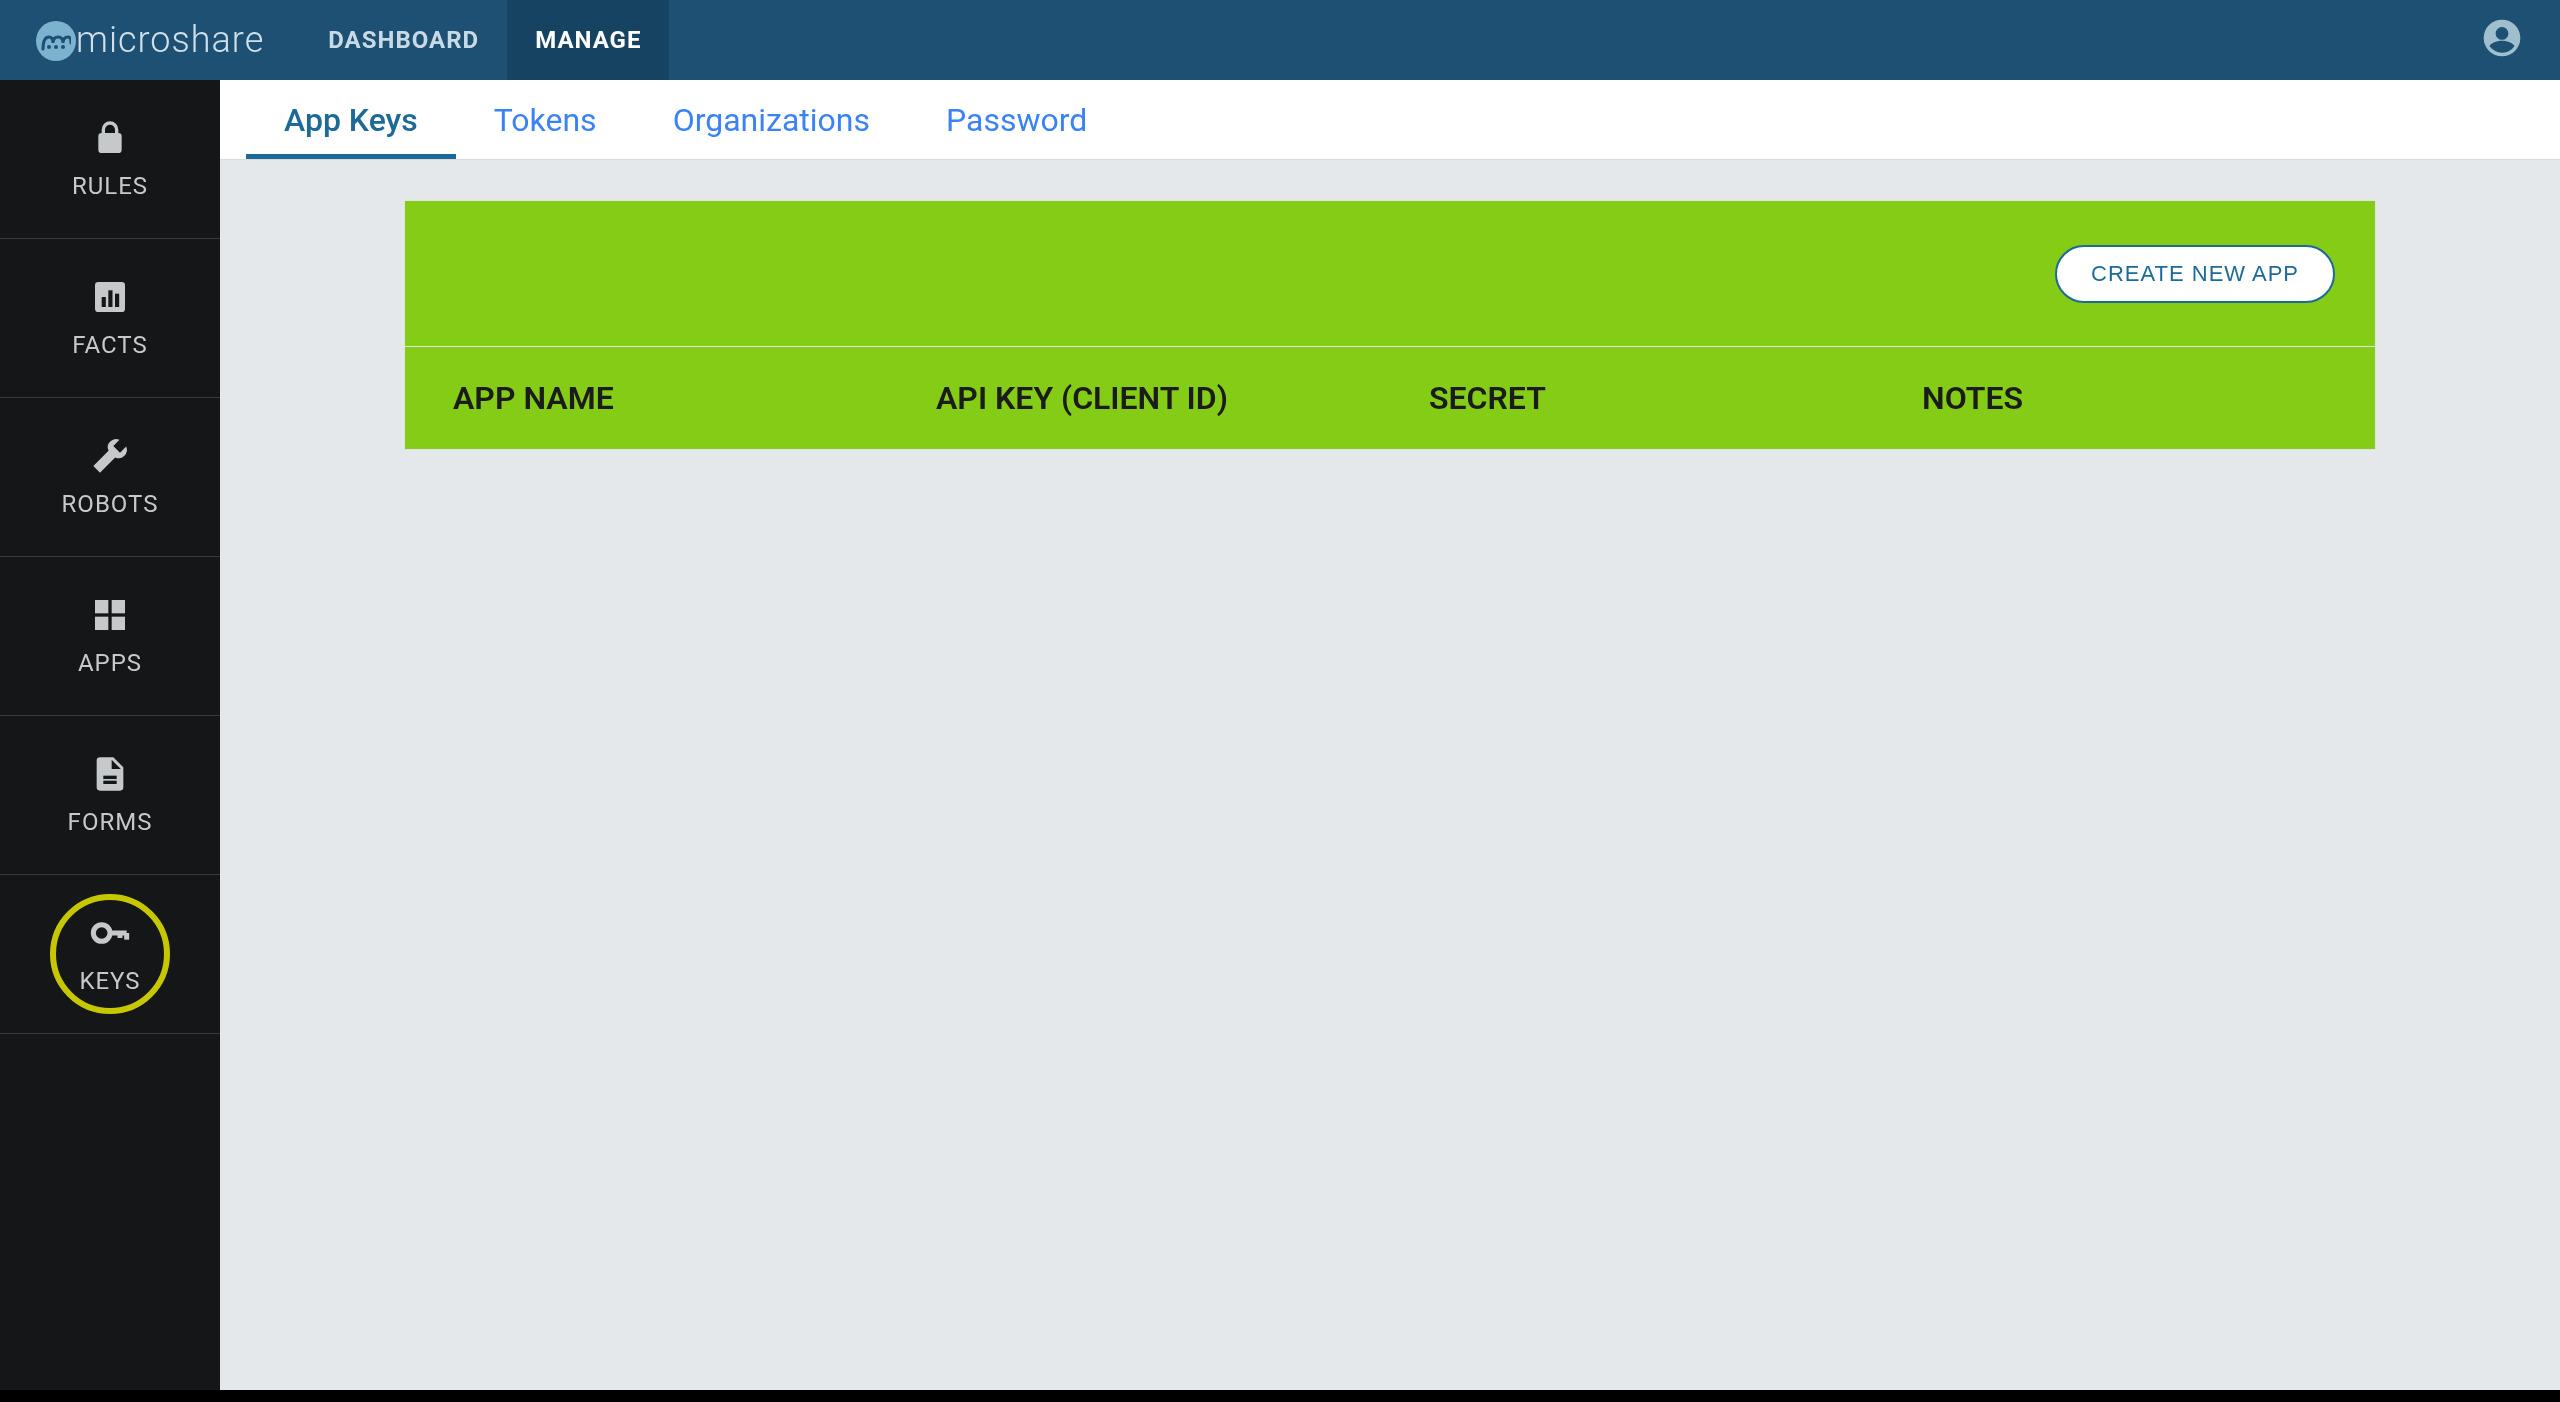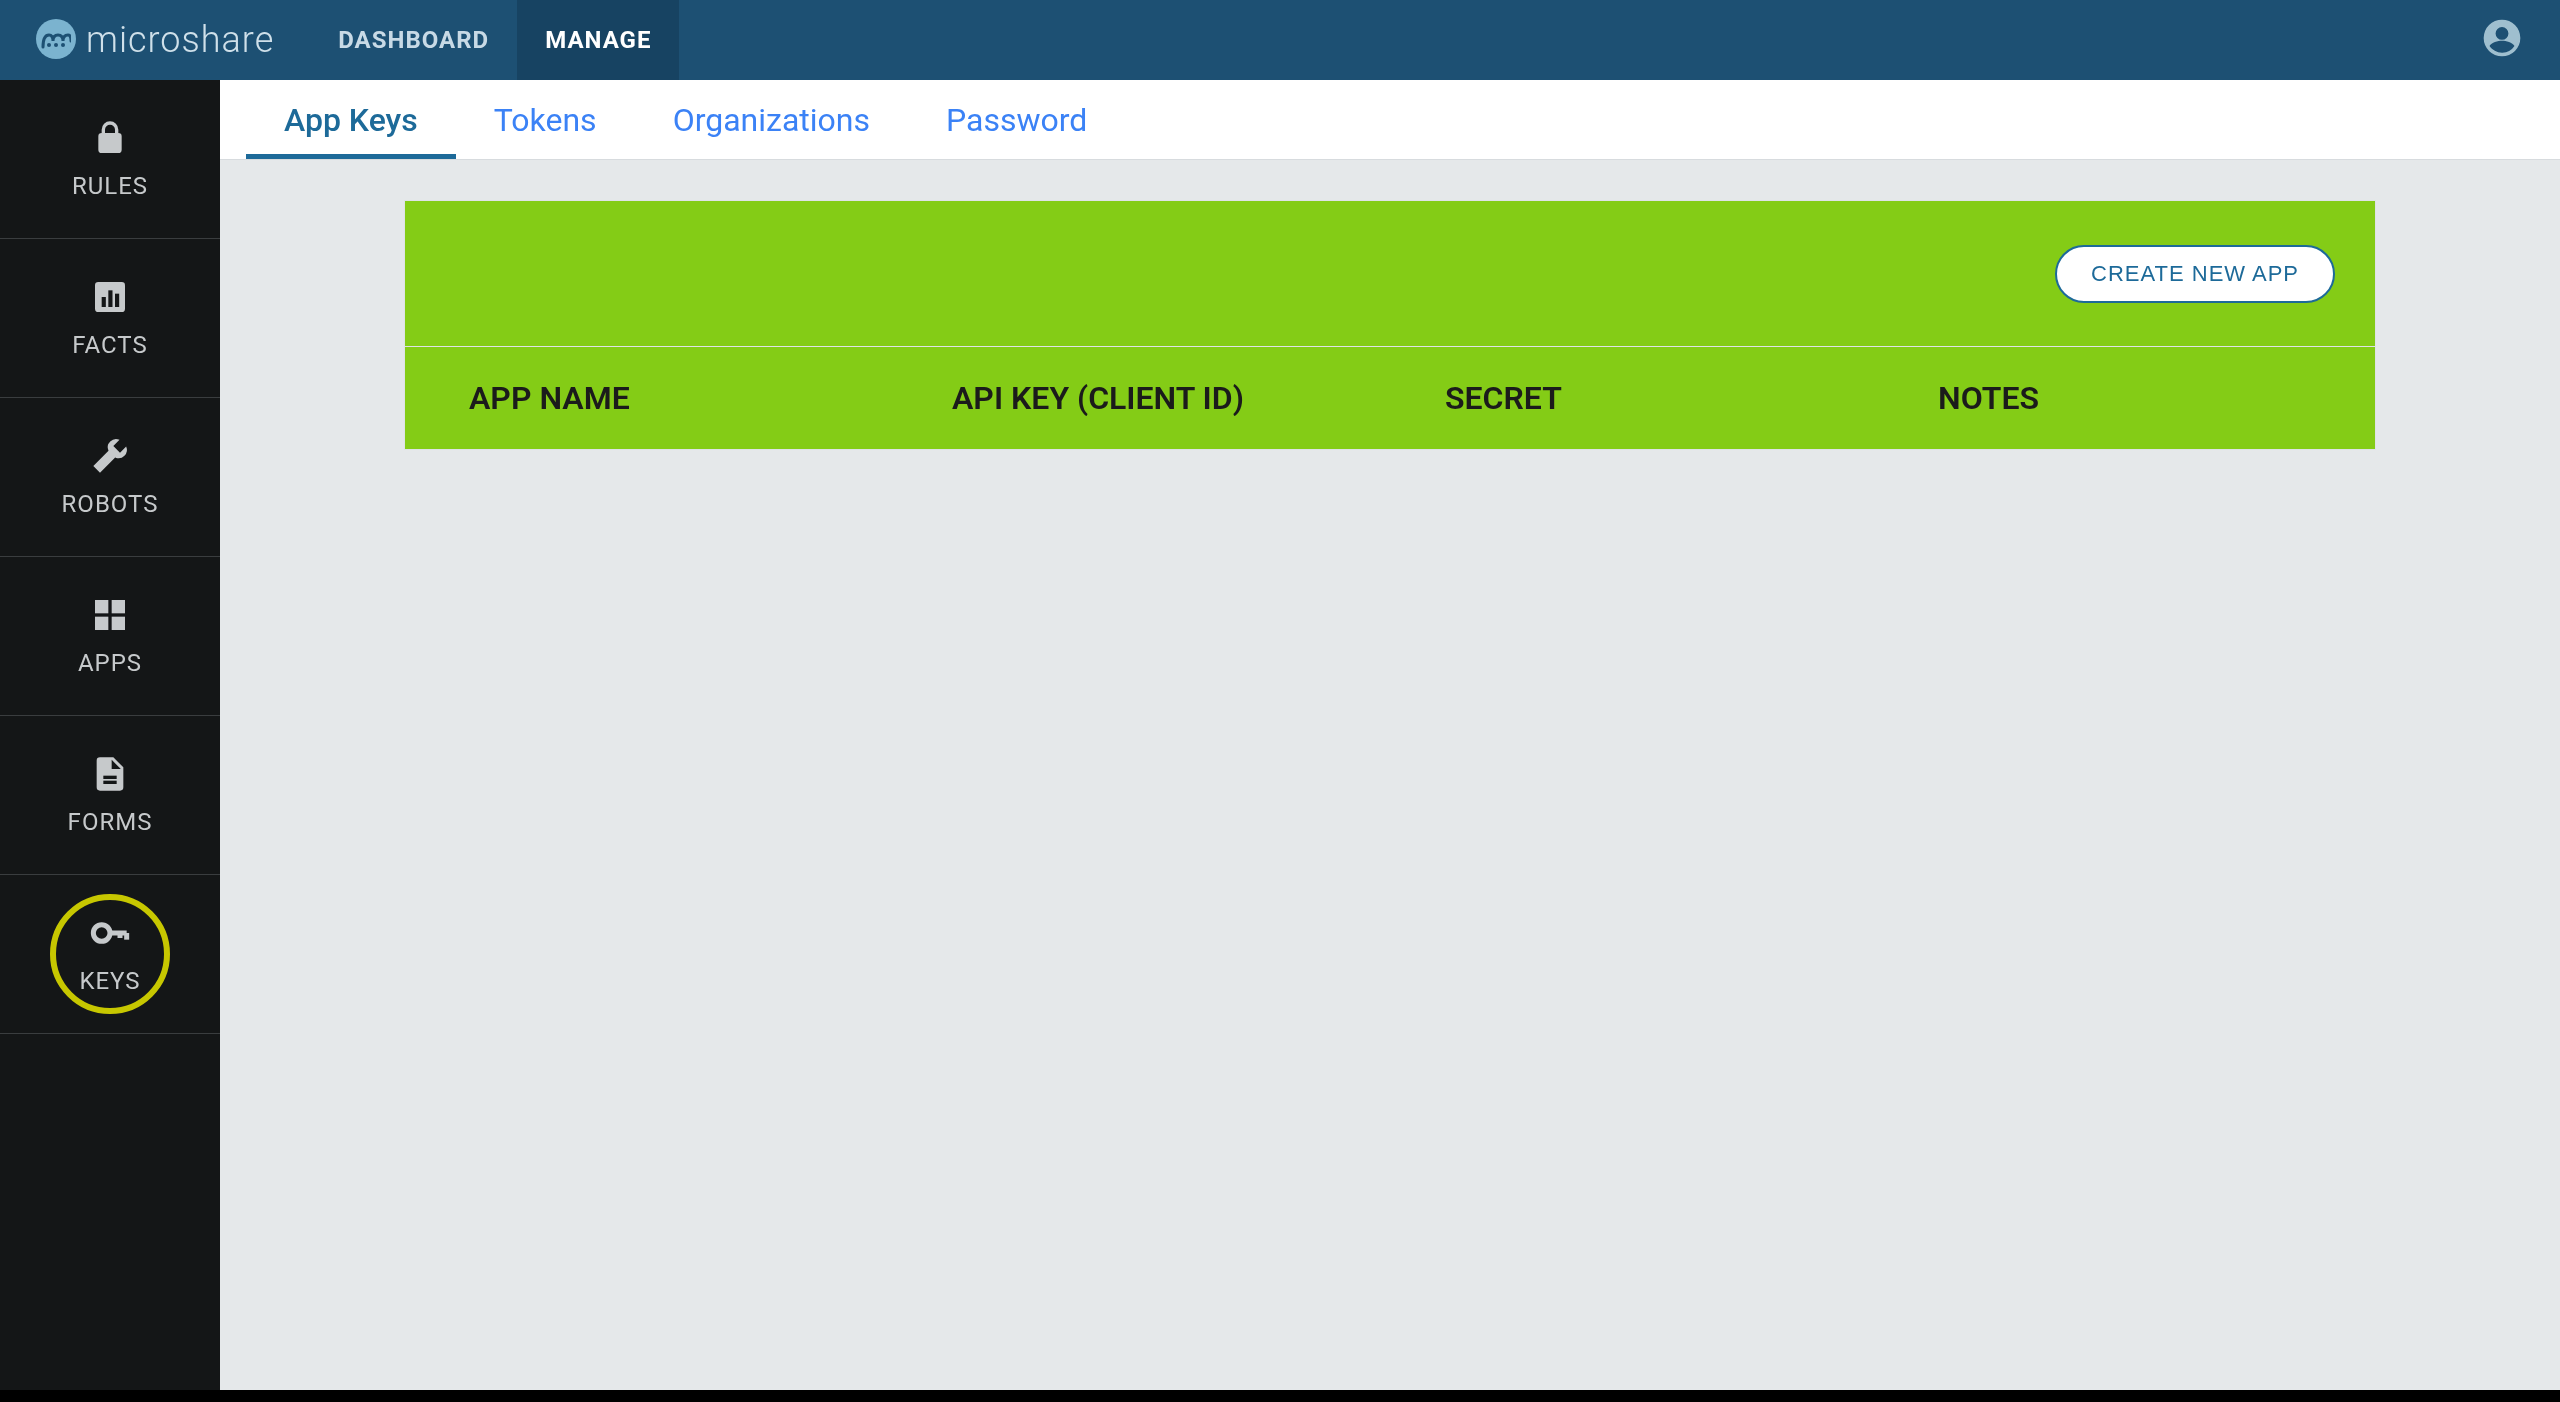--- a/index.html
+++ b/index.html
@@ -30,22 +30,21 @@
       padding: 0 36px;
       color: #fff;
     }
     .topbar-left {
       display: flex;
       align-items: center;
       gap: 36px;
     }
     .brand {
       display: flex;
-      align-items: flex-start;
-      gap: 10px;
+      align-items: flex-end;
     }
     .brand-logo {
       width: 40px;
       height: 40px;
       border-radius: 50%;
       background: #7bb3cf;
       display: flex;
       align-items: center;
       justify-content: center;
       position: relative;
@@ -183,21 +182,21 @@
       color: #1d6a99;
       background: #fff;
       border-radius: 32px;
       padding: 14px 34px;
       font-size: 22px;
       letter-spacing: 1px;
       cursor: pointer;
     }
     .table-header {
       display: flex;
-      padding: 32px 64px;
+      padding: 32px 48px;
       font-size: 32px;
       font-weight: 600;
       color: #1b1b1b;
     }
     .col-appname { flex: 0 0 483px; }
     .col-apikey  { flex: 0 0 493px; }
     .col-secret  { flex: 0 0 493px; }
     .col-notes   { flex: 1; }
     .bottombar {
       height: 12px;

